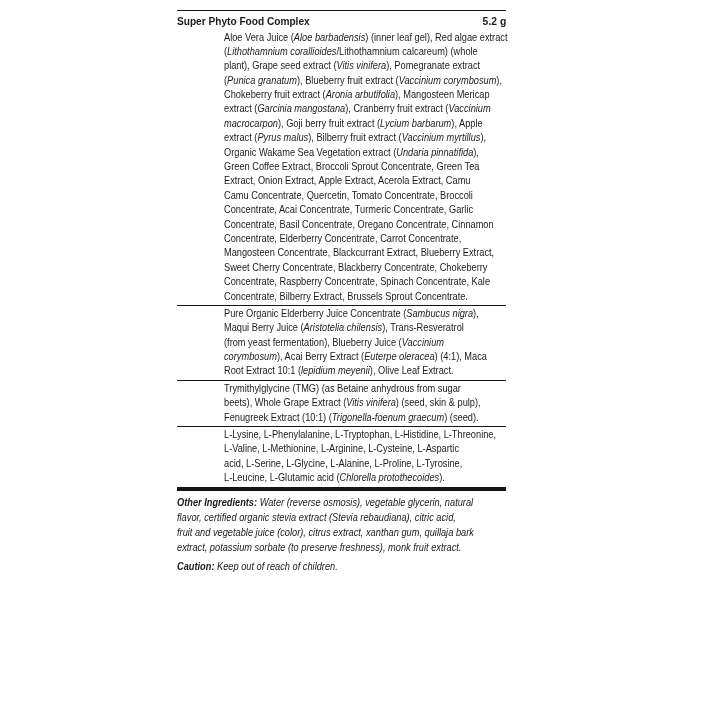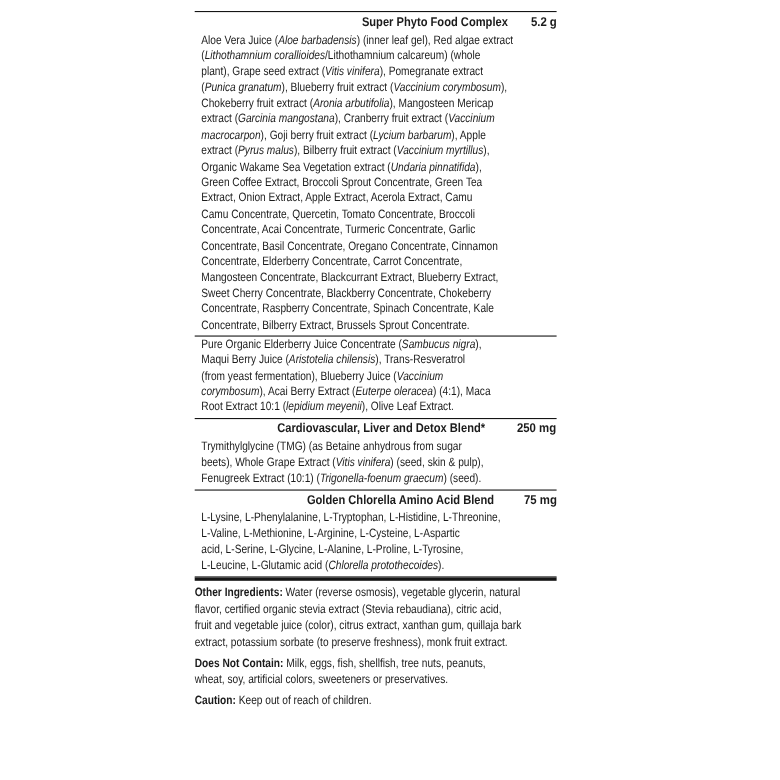--- a/index.html
+++ b/index.html
@@ -16,58 +16,59 @@
     position: absolute;
     left: 177px;
     top: 10px;
     width: 329px;
   }
   .section {
     border-top: 1.5px solid var(--rule-color, #151515);
   }
   .section-header {
     display: flex;
-    justify-content: flex-end;
+    justify-content: space-between;
     align-items: baseline;
     font-weight: bold;
     font-size: 11.5px;
     line-height: 15px;
     padding: 2.5px 0 1px 0;
     white-space: nowrap;
   }
   .section-name {
     transform: scaleX(0.88);
     transform-origin: 0 50%;
   }
   .section-amount {
     transform: scaleX(0.9);
     transform-origin: 100% 50%;
   }
   .section-body {
     padding-left: 6px;
     padding-bottom: 2px;
+    margin-left: 41px;
   }
   .line {
     white-space: nowrap;
     font-size: 11px;
     height: 14.4px;
     line-height: 14.4px;
     transform: scaleX(0.84);
     transform-origin: 0 50%;
   }
   .seg-i { font-style: italic; }
   .footer {
     border-top: 3.5px solid var(--rule-color, #151515);
     padding-top: 4px;
   }
   .footer .line {
     height: 15.2px;
     line-height: 15.2px;
   }
-  .footer-paragraph { margin-bottom: 3.5px; }
+  .footer-paragraph { margin-bottom: 3.5px; font-style: italic; }
   .footer-heading { font-weight: bold; }
 </style>
 </head>
 <body style="--text-color: #1b1b1b; --rule-color: #151515; background: rgb(255, 255, 255);">
 
 <div class="label">
   <div id="sections">
       <div class="section-row section">
         <div class="section-header">
           <span class="section-name">Super Phyto Food Complex</span>
@@ -98,53 +99,41 @@
       <div class="section-row section">
         <div class="section-body">
           <div class="line"><span>Pure Organic Elderberry Juice Concentrate (</span><span class="seg-i">Sambucus nigra</span><span>),</span></div>
           <div class="line"><span>Maqui Berry Juice (</span><span class="seg-i">Aristotelia chilensis</span><span>), Trans-Resveratrol</span></div>
           <div class="line"><span>(from yeast fermentation), Blueberry Juice (</span><span class="seg-i">Vaccinium</span></div>
           <div class="line"><span class="seg-i">corymbosum</span><span>), Acai Berry Extract (</span><span class="seg-i">Euterpe oleracea</span><span>) (4:1), Maca</span></div>
           <div class="line"><span>Root Extract 10:1 (</span><span class="seg-i">lepidium meyenii</span><span>), Olive Leaf Extract.</span></div>
         </div>
       </div>
       <div class="section-row section">
-        <div class="section-header">
-          <span class="section-name">Cardiovascular, Liver and Detox Blend*</span>
-          <span class="section-amount">250 mg</span>
-        </div>
         <div class="section-body">
           <div class="line"><span>Trymithylglycine (TMG) (as Betaine anhydrous from sugar</span></div>
           <div class="line"><span>beets), Whole Grape Extract (</span><span class="seg-i">Vitis vinifera</span><span>) (seed, skin &amp; pulp),</span></div>
           <div class="line"><span>Fenugreek Extract (10:1) (</span><span class="seg-i">Trigonella-foenum graecum</span><span>) (seed).</span></div>
         </div>
       </div>
       <div class="section-row section">
-        <div class="section-header">
-          <span class="section-name">Golden Chlorella Amino Acid Blend</span>
-          <span class="section-amount">75 mg</span>
-        </div>
         <div class="section-body">
           <div class="line"><span>L-Lysine, L-Phenylalanine, L-Tryptophan, L-Histidine, L-Threonine,</span></div>
           <div class="line"><span>L-Valine, L-Methionine, L-Arginine, L-Cysteine, L-Aspartic</span></div>
           <div class="line"><span>acid, L-Serine, L-Glycine, L-Alanine, L-Proline, L-Tyrosine,</span></div>
           <div class="line"><span>L-Leucine, L-Glutamic acid (</span><span class="seg-i">Chlorella protothecoides</span><span>).</span></div>
         </div>
       </div>
       <div class="section-row section">
       </div>
     </div>
   <div class="footer" id="footer">
       <div class="footer-paragraph">
         <div class="line"><span class="footer-heading">Other Ingredients:</span><span> Water (reverse osmosis), vegetable glycerin, natural</span></div>
         <div class="line"><span>flavor, certified organic stevia extract (Stevia rebaudiana), citric acid,</span></div>
         <div class="line"><span>fruit and vegetable juice (color), citrus extract, xanthan gum, quillaja bark</span></div>
         <div class="line"><span>extract, potassium sorbate (to preserve freshness), monk fruit extract.</span></div>
       </div>
       <div class="footer-paragraph">
-        <div class="line"><span class="footer-heading">Does Not Contain:</span><span> Milk, eggs, fish, shellfish, tree nuts, peanuts,</span></div>
-        <div class="line"><span>wheat, soy, artificial colors, sweeteners or preservatives.</span></div>
-      </div>
-      <div class="footer-paragraph">
         <div class="line"><span class="footer-heading">Caution:</span><span> Keep out of reach of children.</span></div>
       </div>
     </div>
 </div>
 
 </body></html>

